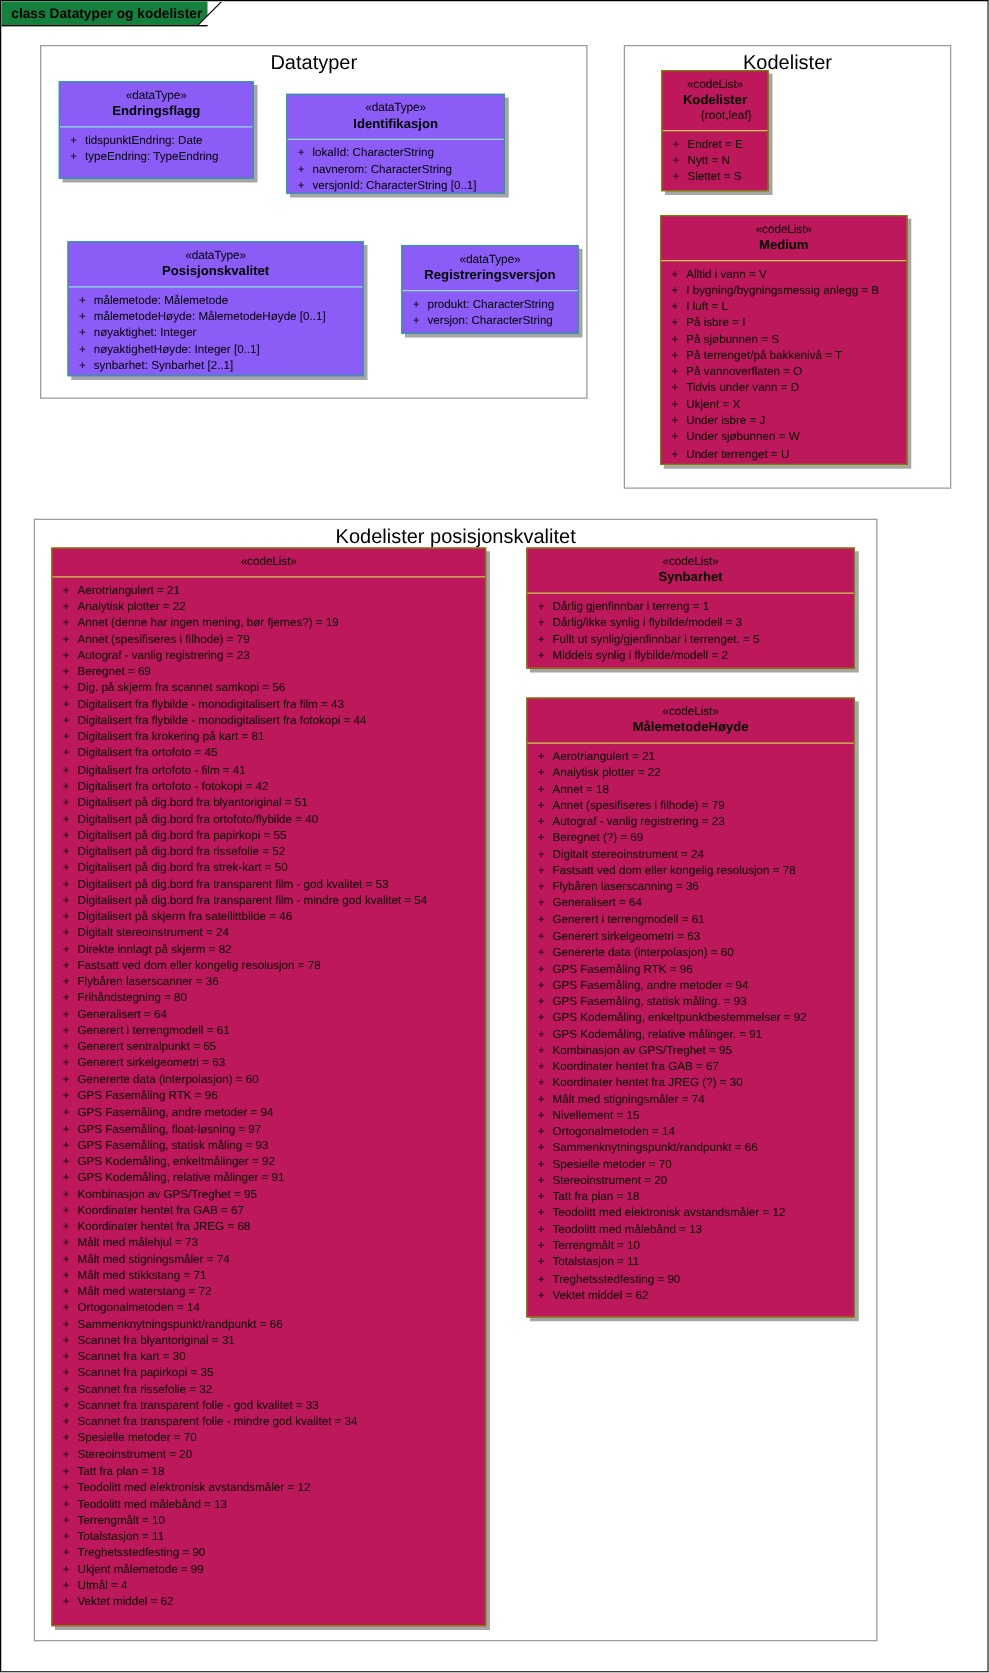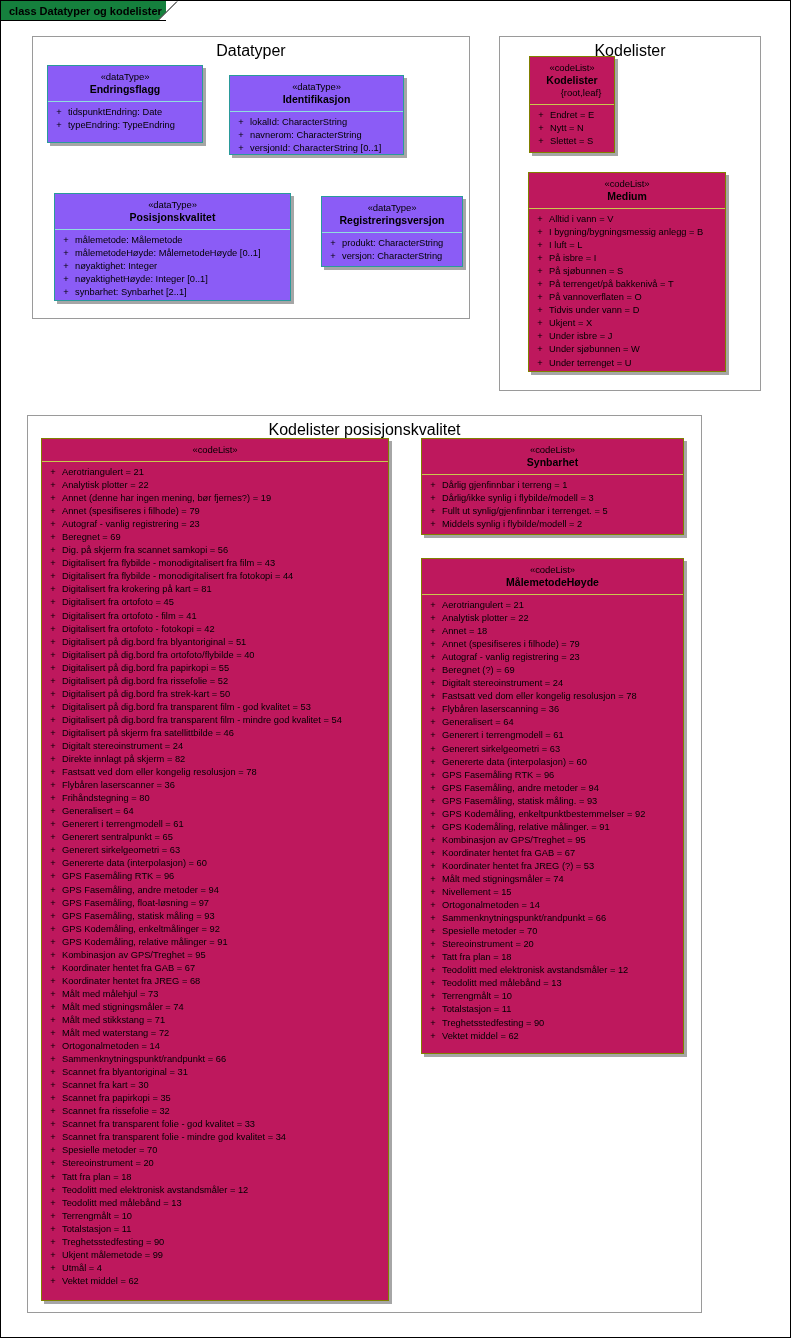--- a/index.html
+++ b/index.html
@@ -674,21 +674,21 @@
         <div class="attr">
           <span class="vis">+</span>
           <span class="txt">Kombinasjon av GPS/Treghet = 95</span>
         </div>
         <div class="attr">
           <span class="vis">+</span>
           <span class="txt">Koordinater hentet fra GAB = 67</span>
         </div>
         <div class="attr">
           <span class="vis">+</span>
-          <span class="txt">Koordinater hentet fra JREG (?) = 53</span>
+          <span class="txt">Koordinater hentet fra JREG (?) = 30</span>
         </div>
         <div class="attr">
           <span class="vis">+</span>
           <span class="txt">Målt med stigningsmåler = 74</span>
         </div>
         <div class="attr">
           <span class="vis">+</span>
           <span class="txt">Nivellement = 15</span>
         </div>
         <div class="attr">

